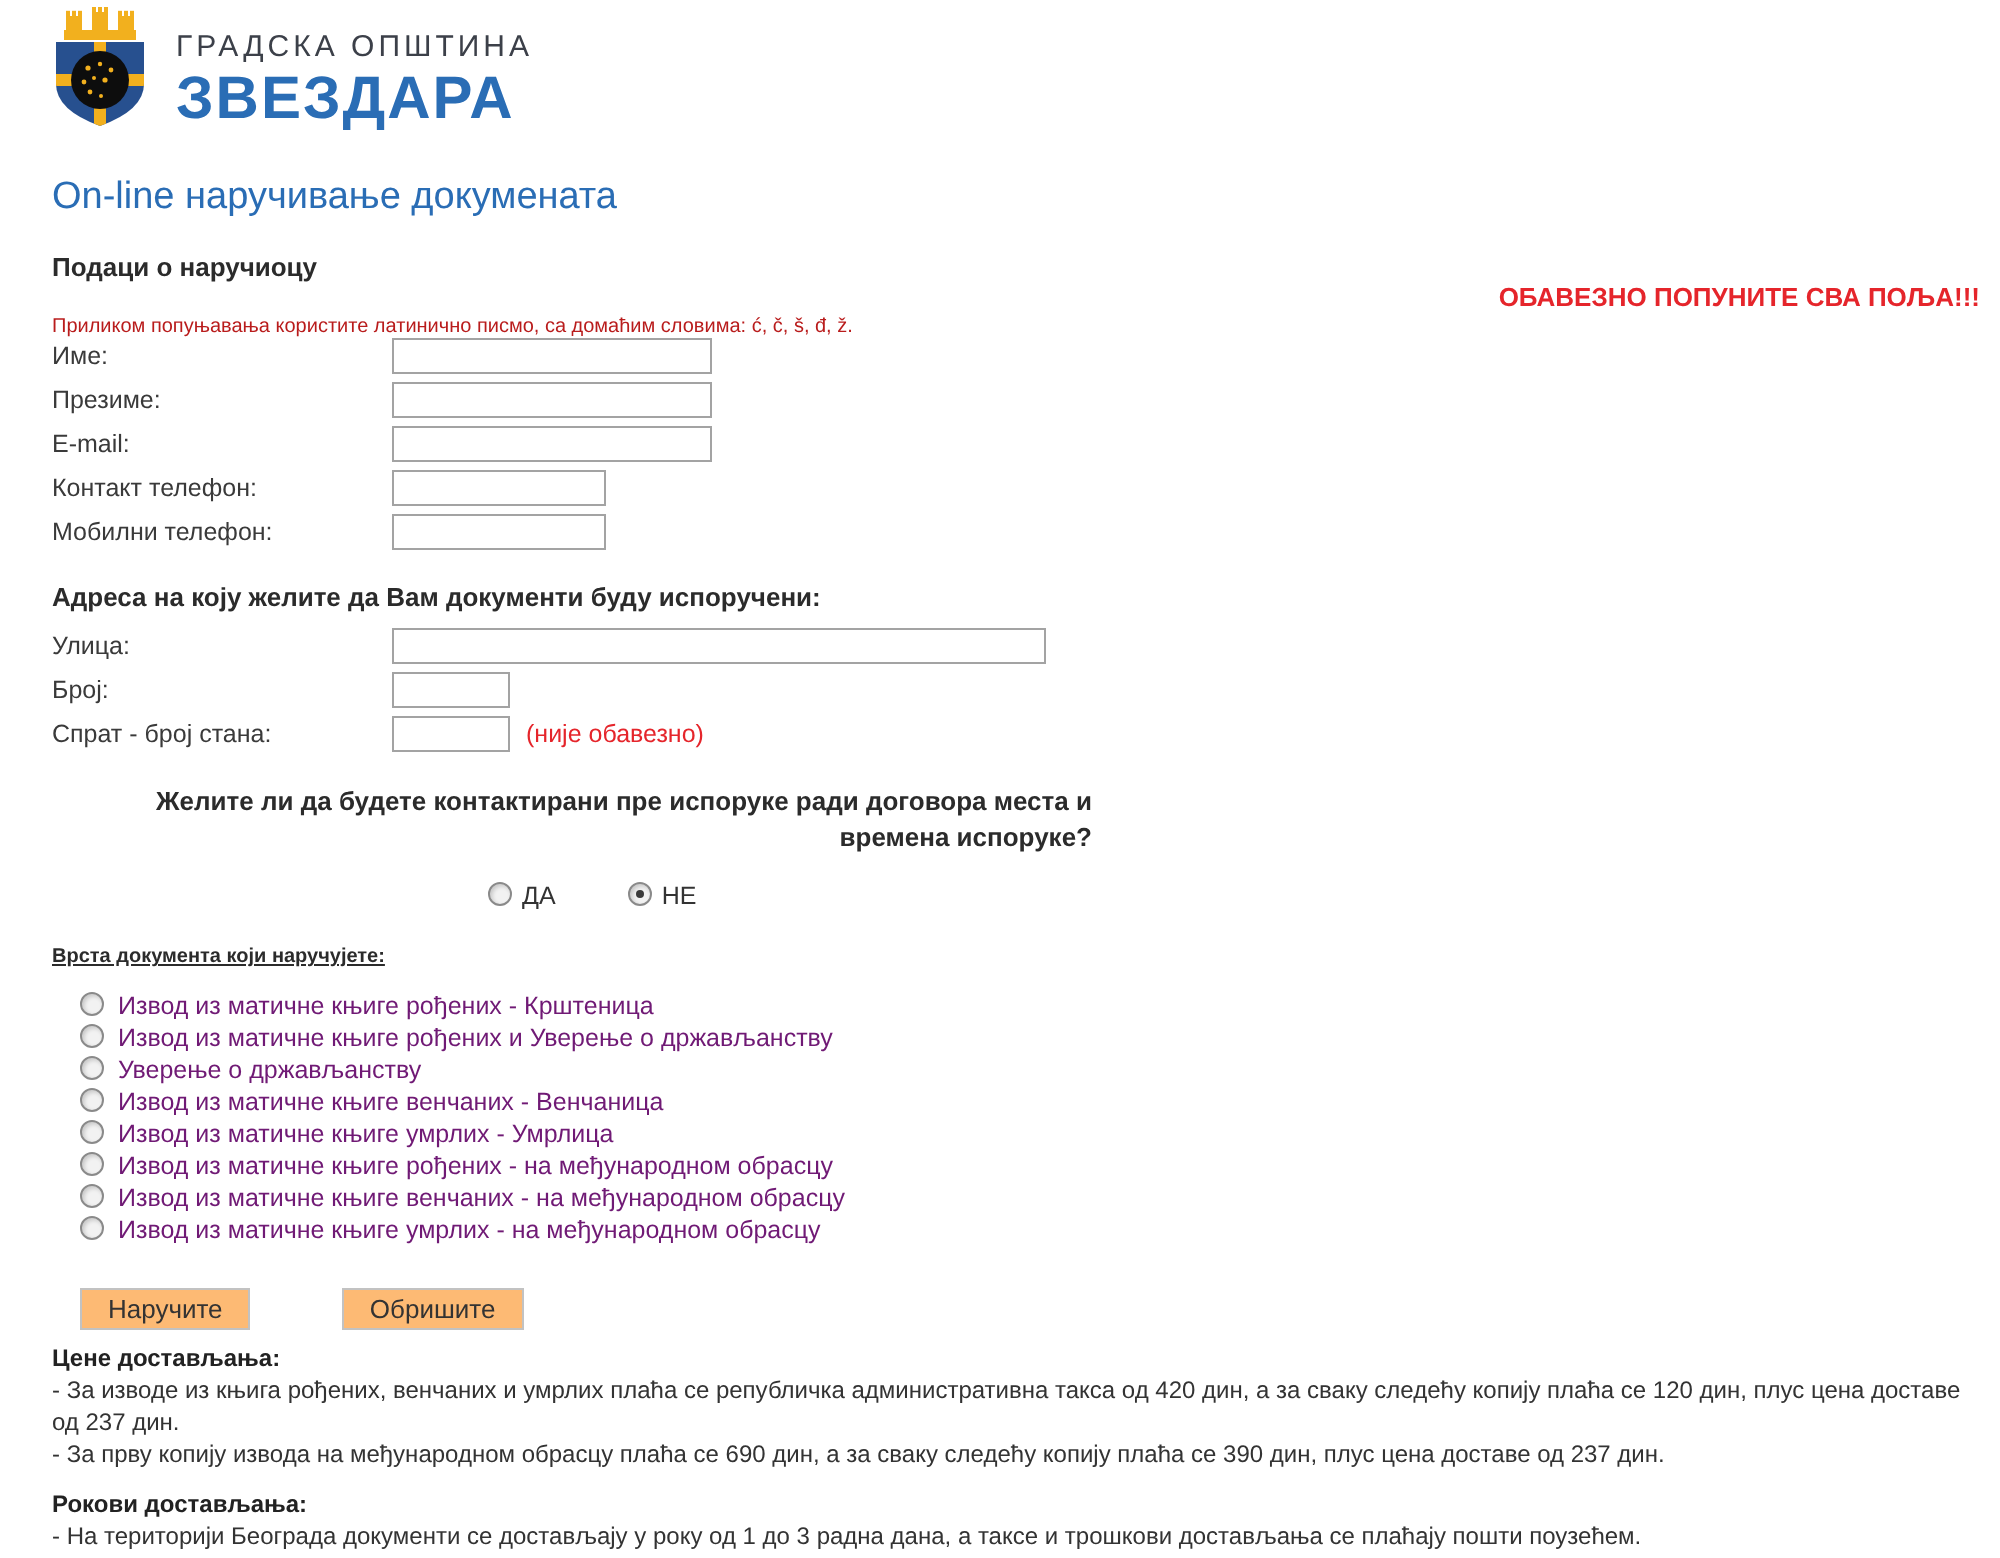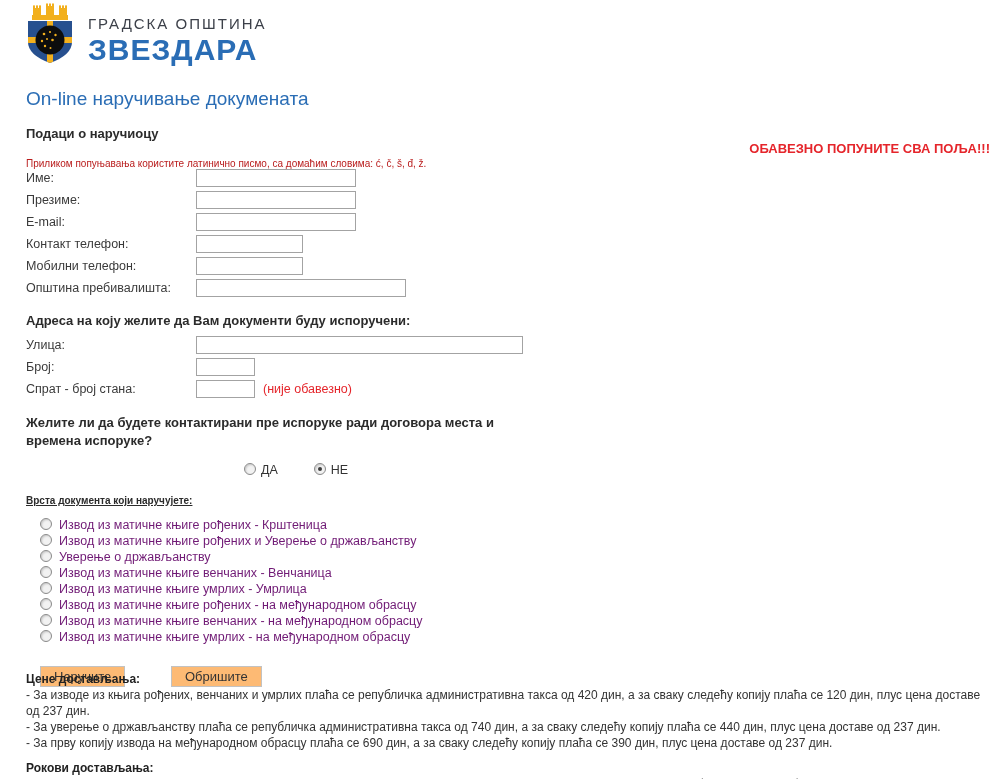--- a/index.html
+++ b/index.html
@@ -26,21 +26,21 @@
 
   
   .form { }
   .frow { display:flex; align-items:center; margin-bottom:4px; }
   .frow label { width:170px; flex:0 0 auto; color:#3a3a3a; font-size:12.5px; }
   .tinput { height:18px; border:1px solid #a3a3a3; background:#fff; font-size:12px; padding:0 3px; }
   .w-md { width:160px; } .w-sm { width:107px; } .w-lg { width:210px; }
   .w-xl { width:327px; } .w-xs { width:59px; }
   .floor-note { color:#e5252b; font-size:12.5px; margin-left:8px; }
   .addr-heading { margin-top:16px; margin-bottom:8px; font-weight:bold; color:#2b2b2b; font-size:13px; }
-  .question { margin-top:16px; font-weight:bold; color:#2b2b2b; font-size:13px; width:520px; line-height:1.35; }
+  .question { margin-top:16px; font-weight:bold; color:#2b2b2b; font-size:13px; width:520px; line-height:1.35;text-align:right; }
 
   
   .radio {
     width:12px; height:12px; border-radius:50%;
     border:1px solid #8a8a8a; background:#f2f2f2;
     display:inline-block; position:relative; flex:0 0 auto;
     box-shadow:inset 1px 1px 2px rgba(0,0,0,.18);
   }
   .radio.checked::after {
     content:""; position:absolute; left:3px; top:3px;
@@ -138,24 +138,20 @@
       <input type="text" class="tinput w-md" style="">
     </div>
     <div class="frow">
       <label>Контакт телефон:</label>
       <input type="text" class="tinput w-sm" style="">
     </div>
     <div class="frow">
       <label>Мобилни телефон:</label>
       <input type="text" class="tinput w-sm" style="">
     </div>
-    <div class="frow">
-      <label>Општина пребивалишта:</label>
-      <input type="text" class="tinput w-lg" style="">
-    </div>
   </div>
 
   <div class="addr-heading">Адреса на коју желите да Вам документи буду испоручени:</div>
   <div>
     <div class="frow">
       <label>Улица:</label>
       <input type="text" class="tinput w-xl" style="">
     </div>
     <div class="frow">
       <label>Број:</label>
@@ -217,21 +213,20 @@
   </div>
 
   <div class="btn-row">
     <button type="button" class="btn">Наручите</button>
     <button type="button" class="btn">Обришите</button>
   </div>
 
   <div class="footer">
     <div class="fh">Цене достављања:</div>
     <div>- За изводе из књига рођених, венчаних и умрлих плаћа се републичка административна такса од 420 дин, а за сваку следећу копију плаћа се 120 дин, плус цена доставе од 237 дин.</div>
-    <div>- За уверење о држављанству плаћа се републичка административна такса од 740 дин, а за сваку следећу копију плаћа се 440 дин, плус цена доставе од 237 дин.</div>
     <div>- За прву копију извода на међународном обрасцу плаћа се 690 дин, а за сваку следећу копију плаћа се 390 дин, плус цена доставе од 237 дин.</div>
     <div class="gap"></div>
     <div class="fh">Рокови достављања:</div>
     <div>- На територији Београда документи се достављају у року од 1 до 3 радна дана, а таксе и трошкови достављања се плаћају пошти поузећем.</div>
 
   </div>
 
 </div>
 
 </body></html>

